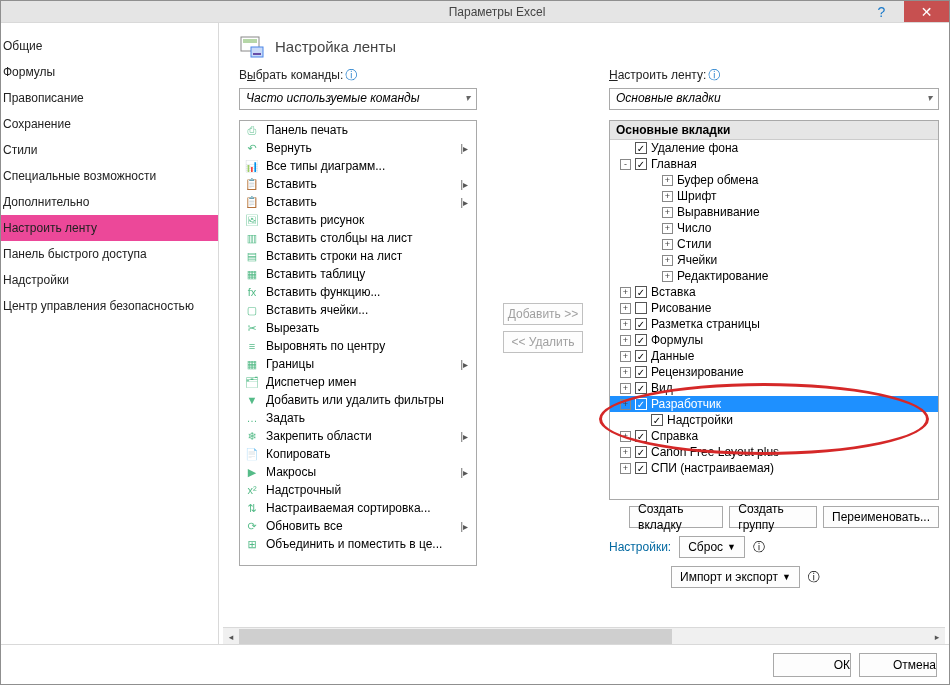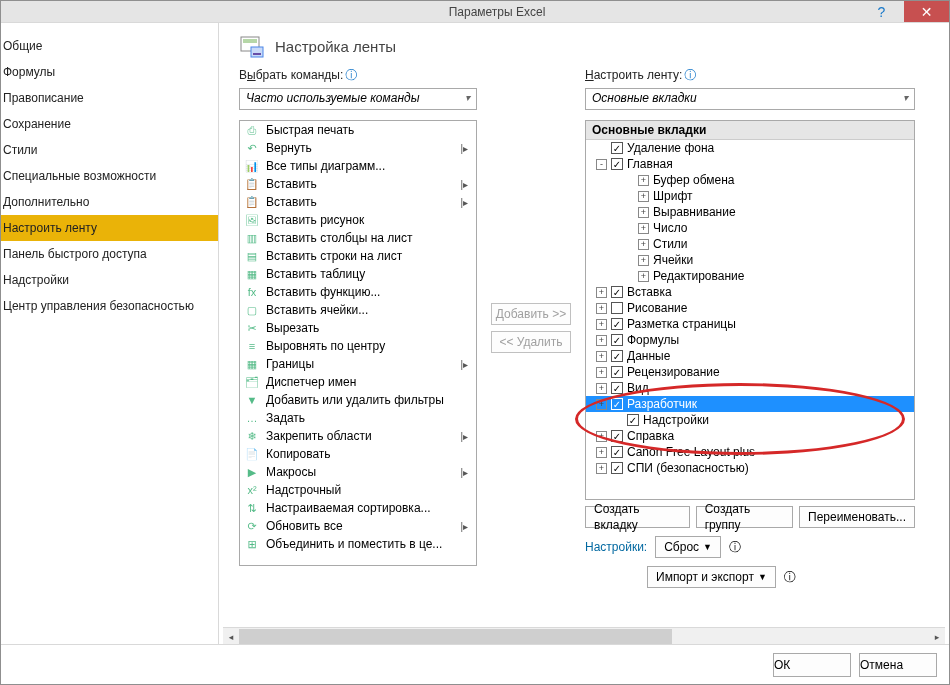--- a/index.html
+++ b/index.html
@@ -7,27 +7,27 @@
   .window { width:950px; height:685px; border:1px solid #8f8f8f; display:flex; flex-direction:column; }
   .titlebar { height:22px; background:#e5e5e5; border-bottom:1px solid #d9d9d9; display:flex; align-items:center; justify-content:center; position:relative;padding-left:44px; }
   .titlebar .title { color:#444; }
   .titlebar .controls { position:absolute; right:0; top:0; display:flex; }
   .titlebar .ctrl { width:45px; height:21px; display:flex; align-items:center; justify-content:center; font-size:14px; }
   .titlebar .ctrl.help { color:#1979ca; }
   .titlebar .ctrl.close { background:#c75050; color:#fff; }
   .body { flex:1; display:flex; overflow:hidden; background:#fff; }
   .nav { width:218px; border-right:1px solid #d9d9d9; padding-top:10px; }
   .nav-item { padding:6px 2px; cursor:pointer; color:#222; }
-  .nav-item.selected { background:#eab308; }
+  .nav-item.selected { background:#ec4899; }
   .main { flex:1; display:flex; flex-direction:column; overflow:hidden; position:relative; }
   .main-inner { flex:1; overflow:auto; padding:10px 0 0 0; }
   .header { display:flex; align-items:center; gap:10px; padding:0 0 8px 20px; }
   .header .hicon { width:26px; height:26px; display:flex; align-items:center; justify-content:center; }
   .header .htext { font-size:15px; color:#444; }
-  .cols { display:flex; gap:12px; padding:0 8px 8px 20px; align-items:flex-start; }
+  .cols { display:flex; gap:24px; padding:0 8px 8px 20px; align-items:flex-start; }
   .col { display:flex; flex-direction:column; }
   .col .collabel { margin-bottom:4px; color:#222; }
   .col .collabel .info { color:#1979ca; margin-left:2px; }
   .col .collabel .ul { text-decoration:underline; }
   .select { width:100%; height:22px; border:1px solid #a9a9a9; background:#fff; padding:2px 18px 2px 6px; position:relative;font-style:italic; }
   .select::after { content:"▾"; position:absolute; right:6px; top:3px; color:#666; font-size:10px; }
   .listbox { border:1px solid #a9a9a9; height:446px; overflow-y:scroll; background:#fff; margin-top:10px; }
   .cmdrow { display:flex; align-items:center; gap:6px; padding:1px 4px; white-space:nowrap; }
   .cmdrow .ci { width:16px; height:16px; display:flex; align-items:center; justify-content:center; font-size:11px; color:#5b8; }
   .cmdrow .sub { margin-left:auto; color:#555; font-size:10px; padding-right:4px; }
@@ -37,27 +37,27 @@
   .tree-header { background:#e6e6e6; font-weight:bold; padding:2px 6px; border-bottom:1px solid #ccc; }
   .trow { display:flex; align-items:center; gap:4px; padding:1px 4px; white-space:nowrap; }
   .trow.l1 { padding-left:10px; }
   .trow.l2 { padding-left:26px; }
   .trow.l3 { padding-left:52px; }
   .expander { width:11px; height:11px; border:1px solid #888; font-size:9px; line-height:9px; text-align:center; color:#444; }
   .expander.blank { border:none; }
   .chk { width:12px; height:12px; border:1px solid #555; display:inline-flex; align-items:center; justify-content:center; font-size:10px; }
   .trow.selected { background:#1e90ff; color:#fff; }
   .trow.selected .chk { border-color:#fff; }
-  .rowbtns { display:flex; gap:6px; margin-top:6px; }
+  .rowbtns { display:flex; gap:6px; margin-top:6px;margin-left:20px; }
   .btn { border:1px solid #a9a9a9; background:#fdfdfd; padding:2px 8px; height:22px; line-height:16px; display:inline-flex; align-items:center; }
   .btn .arrow { margin-left:4px; font-size:9px; }
   .settingsrow { display:flex; align-items:center; gap:8px; margin-top:8px; }
   .settingsrow .lbl { color:#0369a1; }
   .footer { height:40px; border-top:1px solid #d9d9d9; display:flex; align-items:center; justify-content:flex-end; gap:8px; padding:0 12px; background:#fff; }
-  .fbtn { width:78px; height:24px; border:1px solid #a9a9a9; background:#fdfdfd; text-align:left; line-height:22px; }
+  .fbtn { width:78px; height:24px; border:1px solid #a9a9a9; background:#fdfdfd; text-align:right; line-height:22px; }
   .hscroll { height:17px; border-top:1px solid #d9d9d9; background:#f0f0f0; position:relative; margin:0 4px 0 4px;}
   .hscroll .thumb { position:absolute; left:16px; top:1px; height:15px; width:60%; background:#cfcfcf; }
   .hscroll .arrow { position:absolute; top:0; width:16px; height:17px; display:flex; align-items:center; justify-content:center; font-size:9px; color:#555; }
   .hscroll .arrow.left { left:0; }
   .hscroll .arrow.right { right:0; }
   .redcircle { position:absolute; border:3px solid #d52828; border-radius:50%; width:330px; height:72px; pointer-events:none; }
 </style>
 </head>
 <body>
 
@@ -102,21 +102,21 @@
         <div class="cols">
 
           <div class="col" style="width:238px">
             <div class="collabel">
               <span>В</span><span class="ul">ы</span><span>брать команды:</span><span class="info">ⓘ</span>
             </div>
             <div class="select"><span>Часто используемые команды</span></div>
             <div class="listbox" id="cmdlist">
                 <div class="cmdrow">
                   <span class="ci">⎙</span>
-                  <span>Быстрая печать</span>
+                  <span>Панель печать</span>
                 </div>
                 <div class="cmdrow">
                   <span class="ci">↶</span>
                   <span>Вернуть</span>
                   <span class="sub">|▸</span>
                 </div>
                 <div class="cmdrow">
                   <span class="ci">📊</span>
                   <span>Все типы диаграмм...</span>
                 </div>
@@ -314,21 +314,21 @@
                   <span>Справка</span>
                 </div>
                 <div class="trow l1">
                   <span class="expander">+</span>
                   <span class="chk">✓</span>
                   <span>Canon Free Layout plus</span>
                 </div>
                 <div class="trow l1">
                   <span class="expander">+</span>
                   <span class="chk">✓</span>
-                  <span>СПИ (безопасностью)</span>
+                  <span>СПИ (настраиваемая)</span>
                 </div>
               </div>
             <div class="redcircle" style="left:-10px; top:316px;"></div>
             <div class="rowbtns">
               <div class="btn">
                   <span>Создать вкладку</span>
                 </div>
               <div class="btn">
                   <span>Создать группу</span>
                 </div>

